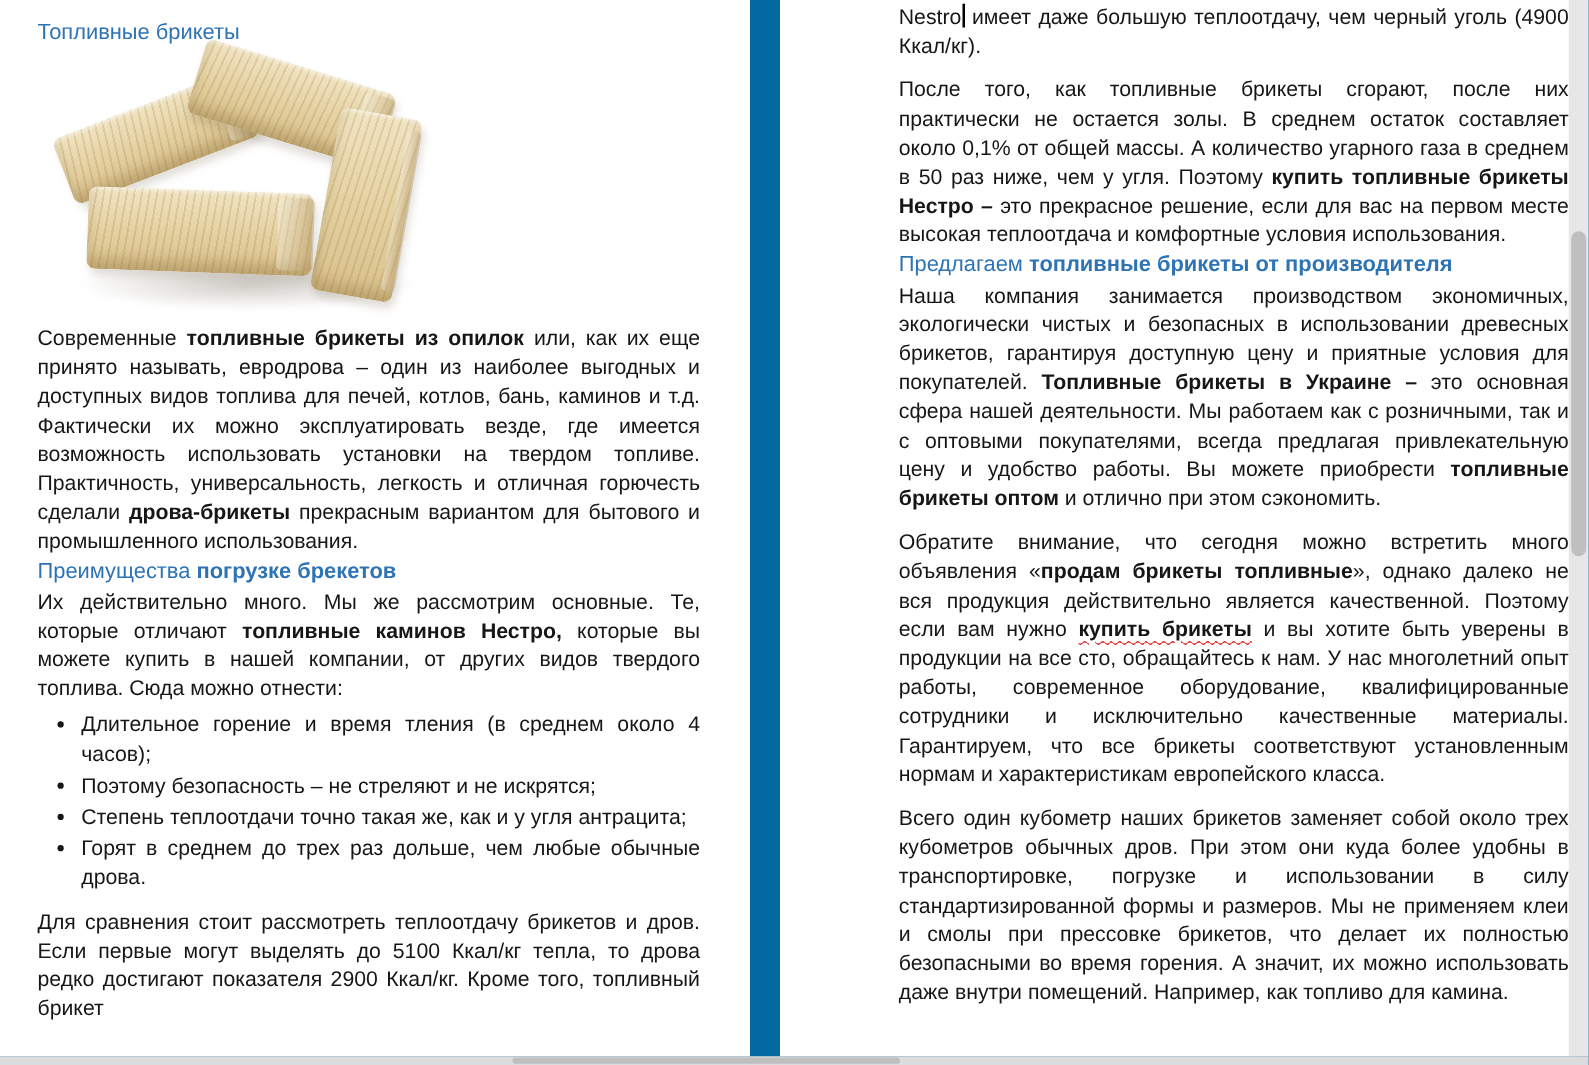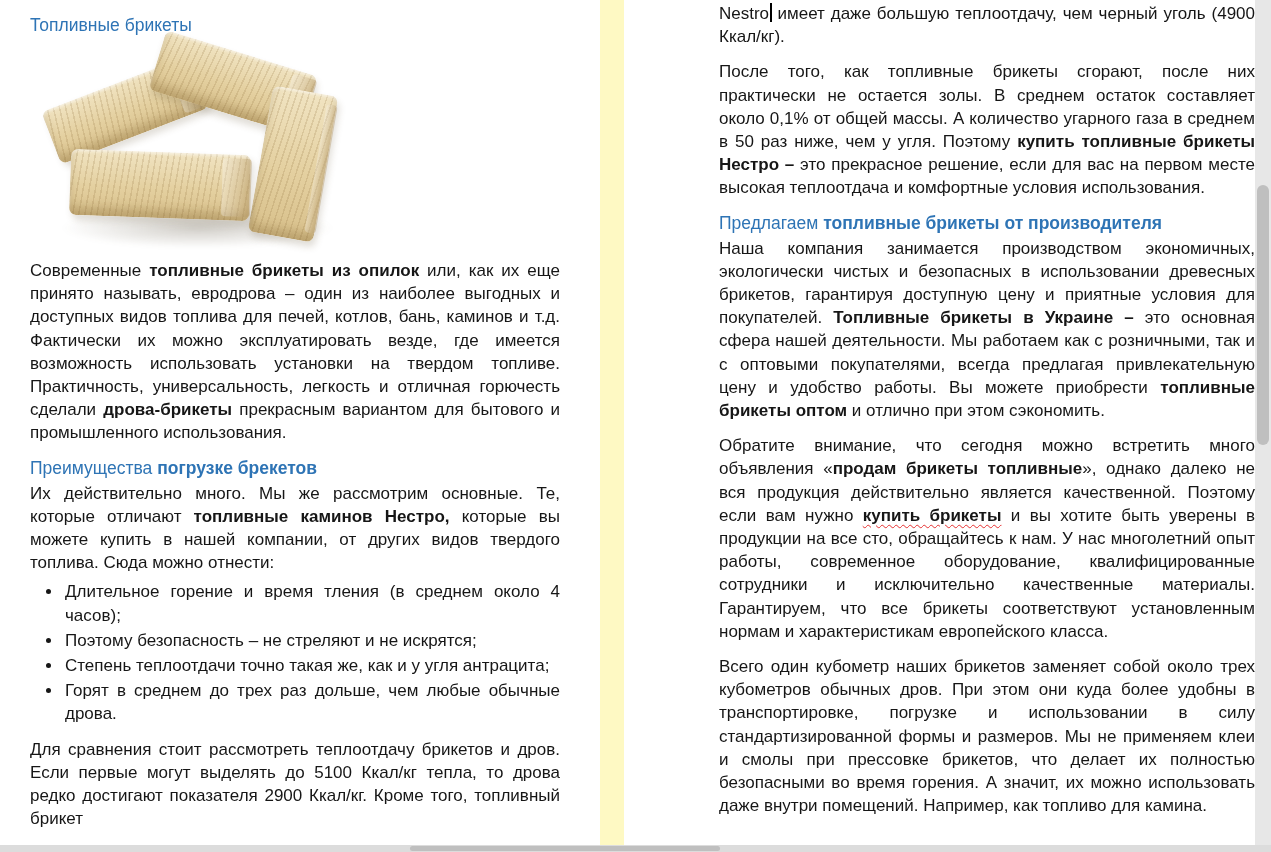--- a/index.html
+++ b/index.html
@@ -1,31 +1,31 @@
 <!DOCTYPE html>
 <html lang="ru" style="--heading: #2E74B5; --squiggle: #E53030;"><head>
 <meta charset="utf-8">
 <style>
   html,body { margin:0; padding:0; background:#d2d2d2; }
   .viewport {
     position:relative; width:1271px; height:852px; overflow:hidden;
-    background:#fef9c3;
+    background:#0369a1;
     font-family:"Liberation Sans","DejaVu Sans",sans-serif;
     font-size:17px; line-height:23.2px; color:#161616;
   }
   .page { position:absolute; top:0; height:845px; background:#ffffff; }
   .page-left  { left:-33px; width:633px; }
   .page-right { left:624px; width:634px; }
   .col { position:absolute; top:0; text-align:justify; }
   .col-left  { left:63px; width:530px; }
   .col-right { left:95px; width:536px; }
 
   h1,h2 { font-size:17.5px; font-weight:400; color:var(--heading,#2E74B5); text-align:left; line-height:22px; }
   h1 { margin:14px 0 0; }
-  h2 { margin:12px 0 0; }
+  h2 { margin:0 0 0; }
   p  { margin:12px 0 0; }
   p.tight { margin-top:3px; }
   p.first { margin-top:2px; }
   .b  { font-weight:700; }
   .sq { text-decoration-line:underline; text-decoration-style:wavy;
         text-decoration-color:var(--squiggle,#e53030); text-decoration-thickness:1px;
         text-underline-offset:3px; }
   .caret { display:inline-block; width:1.5px; height:19px; background:#000;
            vertical-align:-3px; margin-left:1px; animation:blink 1.1s steps(2,start) infinite; }
   @keyframes blink { 0%{opacity:1;} 50%{opacity:0;} 100%{opacity:1;} }

